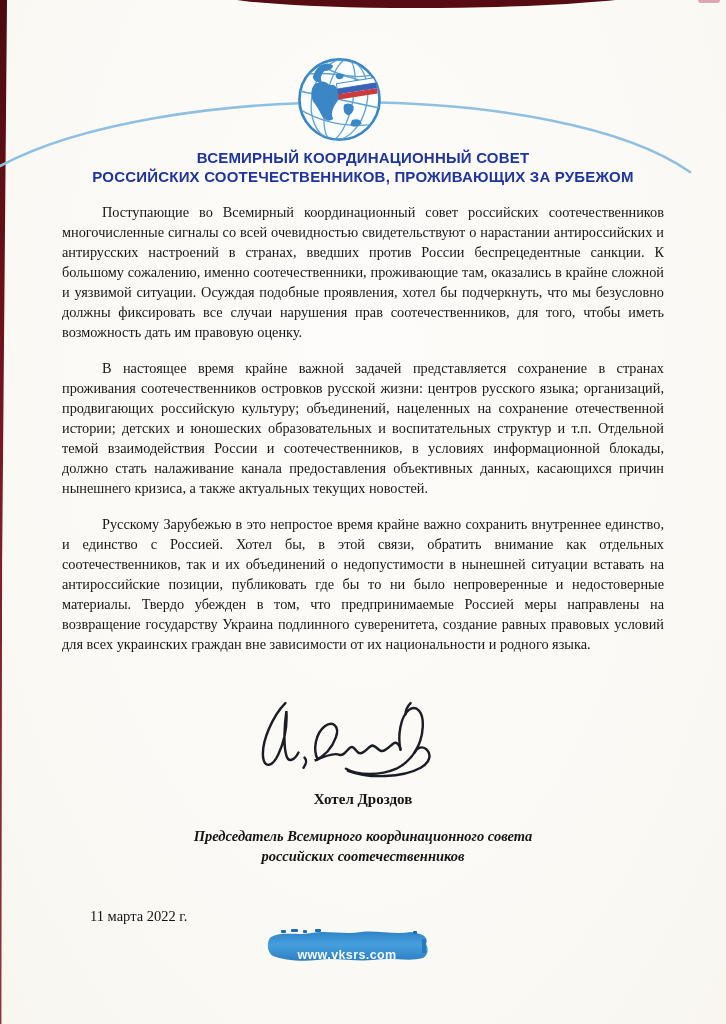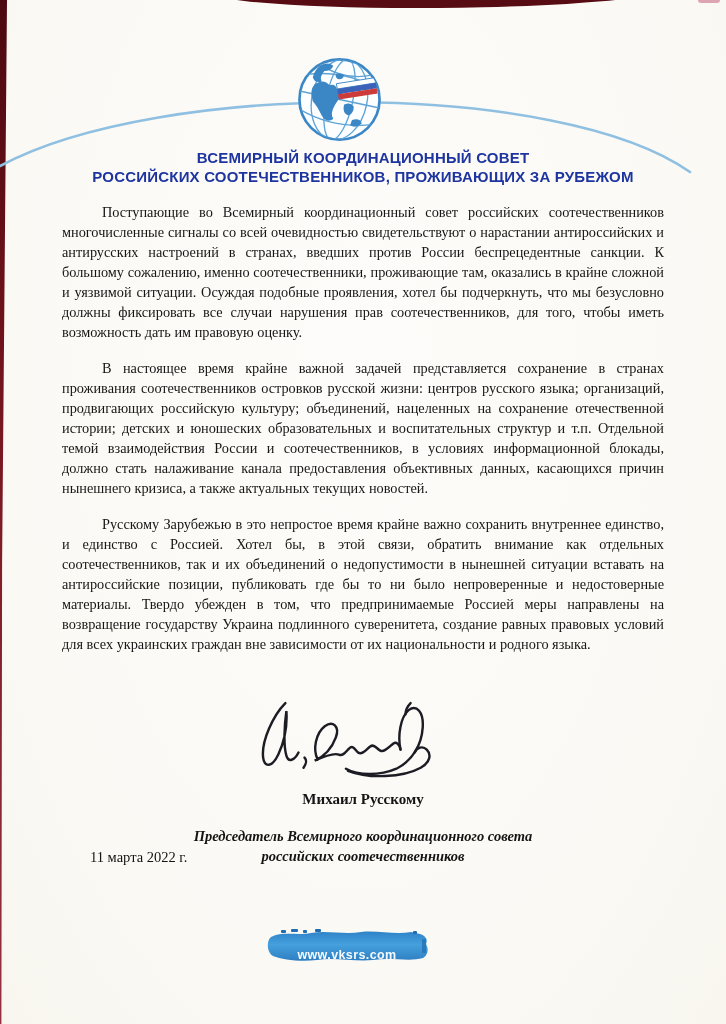--- a/index.html
+++ b/index.html
@@ -50,21 +50,21 @@
   }
   .signature { position:absolute; top:697px; left:249px; width:202px; height:96px; }
   .signatory-name {
     position:absolute; top:791px; left:0; width:100%; text-align:center;
     font-size:15px; font-weight:700; color:#141414;
   }
   .signatory-title {
     position:absolute; top:827px; left:0; width:100%; text-align:center;
     font-size:14.5px; font-weight:700; font-style:italic; line-height:19.5px; color:#141414;
   }
-  .doc-date { position:absolute; top:849px; left:90px; font-size:14.5px; color:#141414; }
+  .doc-date { position:absolute; top:908px; left:90px; font-size:14.5px; color:#141414; }
   .banner { position:absolute; top:927px; left:263px; width:168px; height:40px; }
   .banner svg { position:absolute; inset:0; }
   .banner-text {
     position:absolute; top:8px; left:0; width:100%; text-align:center;
     font-family:"Liberation Sans","DejaVu Sans",sans-serif;
     font-size:12.5px; font-weight:600; letter-spacing:0.4px; color:#f4faff;margin-top:13px;
   }
 </style>
 </head>
 <body>
@@ -128,21 +128,21 @@
     <g fill="none" stroke="#1c1c24" stroke-width="2.4" stroke-linecap="round">
       <path d="M36 6 C24 18, 12 44, 14 60 C15 70, 23 70, 29 57 C35 44, 38 28, 37 14 C35 28, 34 48, 37 58 C39 65, 45 63, 49 55"></path>
       <path d="M55 60 C57 62, 57 66, 54 70"></path>
       <path d="M68 62 C63 52, 66 36, 75 29 C83 23, 90 29, 86 40 C82 51, 74 59, 65 63 C76 58, 84 55, 89 57 C93 59, 96 54, 99 51 C103 47, 105 52, 108 55 C112 58, 116 52, 120 49 C124 46, 126 51, 130 53 C134 55, 139 49, 143 46 C146 44, 149 47, 150 52"></path>
       <path d="M150 52 C147 38, 150 20, 158 13 C166 7, 173 15, 172 30 C171 47, 162 63, 146 71 C130 78, 108 78, 96 71"></path>
       <path d="M98 73 C118 81, 152 80, 170 70 C179 65, 181 57, 176 52 C172 48, 166 50, 164 55"></path>
       <path d="M160 6 C157 9, 155 13, 155 17"></path>
     </g>
   </svg>
 
-  <div class="signatory-name">Михаил Русскому</div>
+  <div class="signatory-name">Хотел Дроздов</div>
 
   <div class="signatory-title">
     <div>Председатель Всемирного координационного совета</div>
     <div>российских соотечественников</div>
   </div>
 
   <div class="doc-date">11 марта 2022 г.</div>
 
   <div class="banner">
     <svg viewBox="0 0 168 40">

